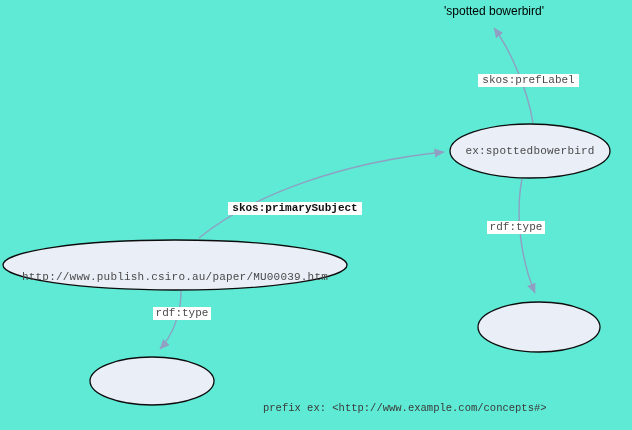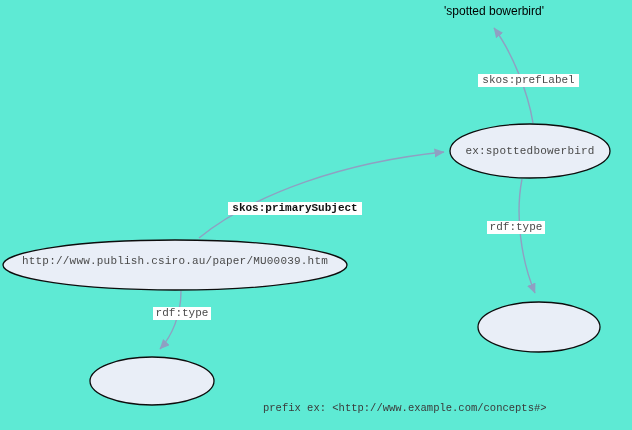--- a/index.html
+++ b/index.html
@@ -50,21 +50,21 @@
     <path class="edge-path" d="M 181,291 C 181,315 172,336 160,349" marker-end="url(#arrow)"></path>
 
     <ellipse class="node-ellipse" cx="175" cy="265" rx="172" ry="25"></ellipse>
     <ellipse class="node-ellipse" cx="530" cy="151" rx="80" ry="27"></ellipse>
     <ellipse class="node-ellipse" cx="539" cy="327" rx="61" ry="25"></ellipse>
     <ellipse class="node-ellipse" cx="152" cy="381" rx="62" ry="24"></ellipse>
   </svg>
 
   <div class="literal-label" style="left:438px;top:4px;width:112px;">'spotted bowerbird'</div>
 
-  <div class="node-label" style="left:3px;top:236px;width:344px;height:50px;text-align:right;">http://www.publish.csiro.au/paper/MU00039.htm</div>
+  <div class="node-label" style="left:3px;top:252px;width:344px;height:50px;text-align:right;">http://www.publish.csiro.au/paper/MU00039.htm</div>
   <div class="node-label" style="left:450px;top:124px;width:160px;height:54px;">ex:spottedbowerbird</div>
 
   <div class="edge-label" style="left:478px;top:74px;width:97px;">skos:prefLabel</div>
   <div class="edge-label bold" style="left:228px;top:177px;width:130px;margin-top:25px;">skos:primarySubject</div>
   <div class="edge-label" style="left:487px;top:221px;width:54px;">rdf:type</div>
   <div class="edge-label" style="left:153px;top:307px;width:54px;">rdf:type</div>
 
   <div class="prefix-block">
     <div>prefix ex: &lt;http://www.example.com/concepts#&gt;</div>
     

